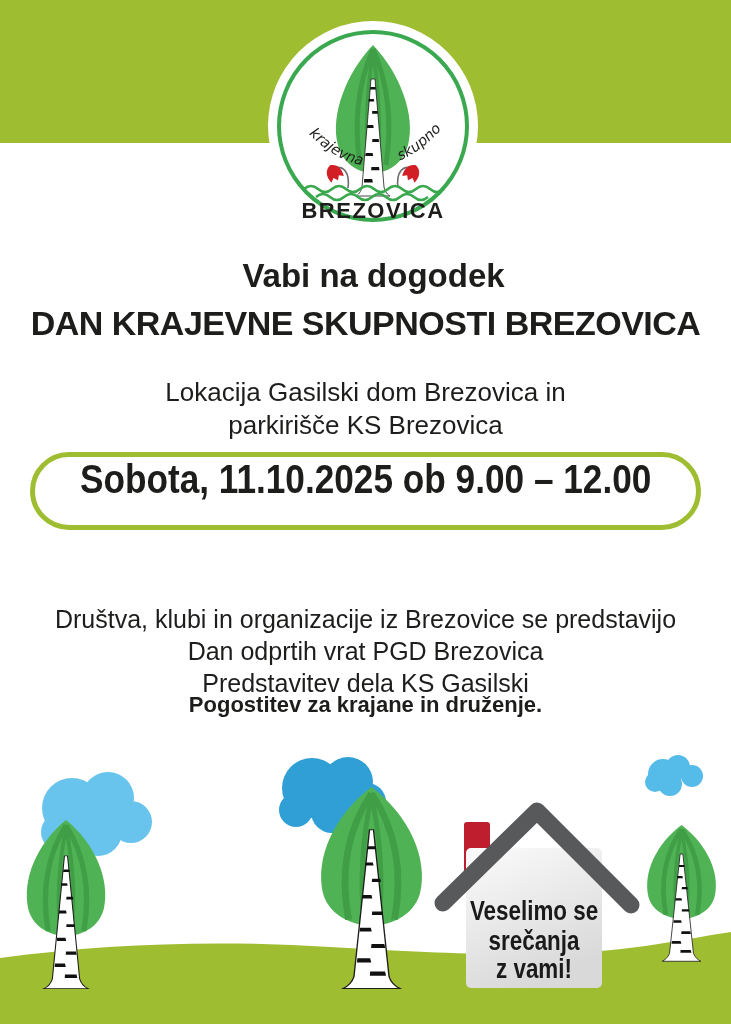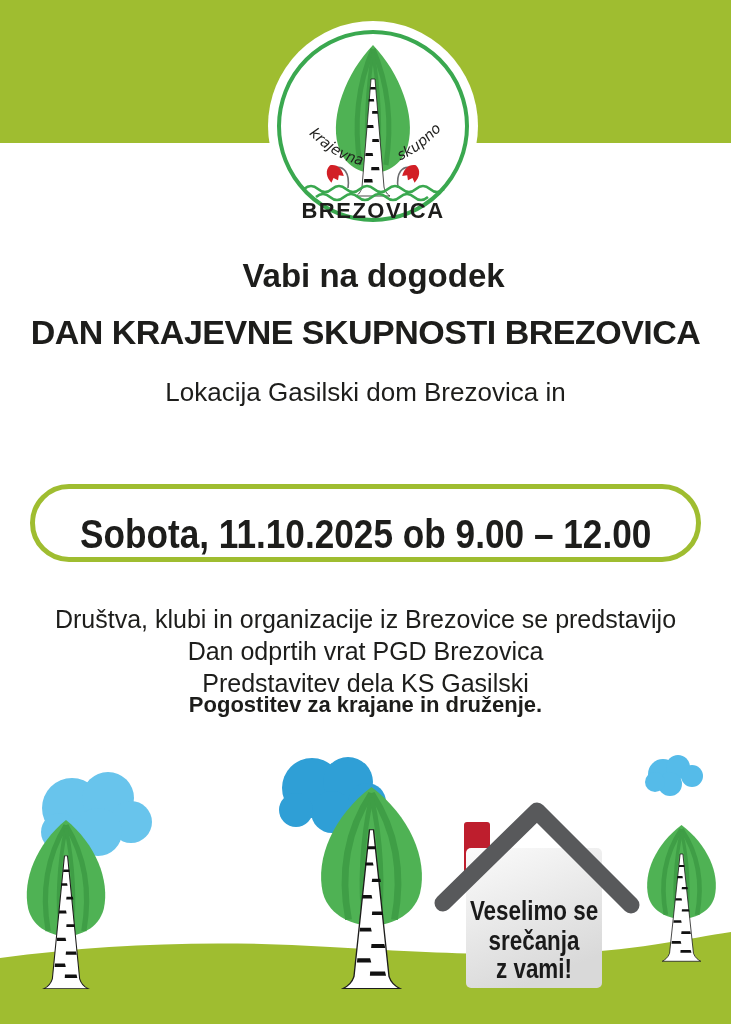--- a/index.html
+++ b/index.html
@@ -5,25 +5,25 @@
   html,body{margin:0;padding:0;background:#888;}
   .poster{
     position:relative;width:731px;height:1024px;background:#ffffff;overflow:hidden;
     font-family:"Liberation Sans",sans-serif;color:#1d1d1b;margin:0 auto;
   }
   .band-top{position:absolute;left:0;top:0;width:731px;height:143px;background:#9fbd30;}
   .logo-badge{position:absolute;left:268px;top:21px;width:210px;height:210px;border-radius:50%;background:#fff;}
   .logo-badge svg{position:absolute;left:0;top:0;}
   .txt{position:absolute;left:0;width:731px;text-align:center;}
   .intro{top:257px;font-size:33px;font-weight:700;padding-left:8px;}
-  .title{top:313px;font-size:34px;font-weight:800;letter-spacing:-0.5px;}
+  .title{top:304px;font-size:34px;font-weight:800;letter-spacing:-0.5px;}
   .location{top:376px;font-size:26px;line-height:1.25;font-weight:400;}
   .date-banner{
-    position:absolute;left:30px;top:484px;width:671px;height:78px;box-sizing:border-box;
-    border:5px solid #9fbd30;border-radius:40px;display:flex;align-items:flex-end;justify-content:center;
+    position:absolute;left:30px;top:452px;width:671px;height:78px;box-sizing:border-box;
+    border:5px solid #9fbd30;border-radius:40px;display:flex;align-items:flex-start;justify-content:center;
   }
   .date-banner span{font-size:40px;font-weight:700;white-space:nowrap;transform:scaleX(0.88);}
   .details{top:603px;font-size:25px;line-height:1.28;font-weight:400;}
   .highlight{top:692px;font-size:22px;font-weight:700;}
   .scene{position:absolute;left:0;top:740px;width:731px;height:284px;}
 </style>
 </head>
 <body>
 
 <div class="poster">
@@ -78,20 +78,21 @@
       </g>
       <text x="105" y="197" text-anchor="middle" font-size="22" font-weight="800" letter-spacing="1.5" fill="#1d1d1b">BREZOVICA</text>
     </svg>
   </div>
 
   <div class="txt intro">Vabi na dogodek</div>
   <div class="txt title">DAN KRAJEVNE SKUPNOSTI BREZOVICA</div>
 
   <div class="txt location">
     <div>Lokacija Gasilski dom Brezovica in</div>
+    <div>parkirišče KS Brezovica</div>
   </div>
 
   <div class="date-banner">
     <span>Sobota, 11.10.2025 ob 9.00 – 12.00</span>
   </div>
 
   <div class="txt details">
     <div>Društva, klubi in organizacije iz Brezovice se predstavijo</div>
     <div>Dan odprtih vrat PGD Brezovica</div>
     <div>Predstavitev dela KS Gasilski</div>

